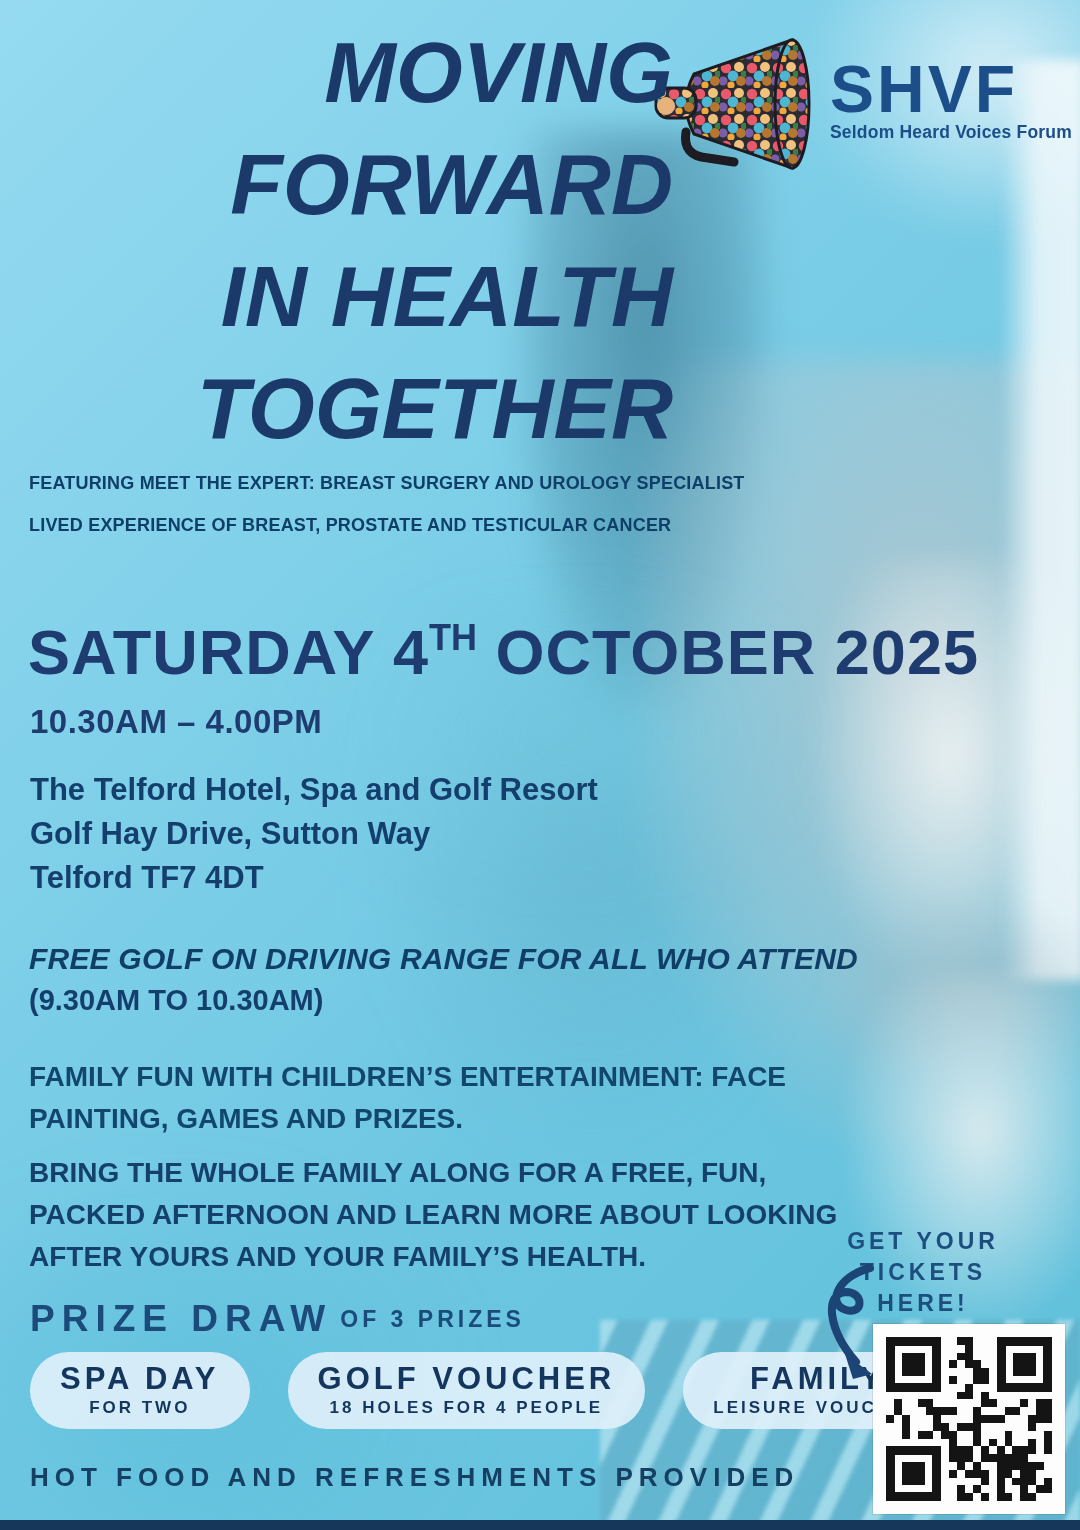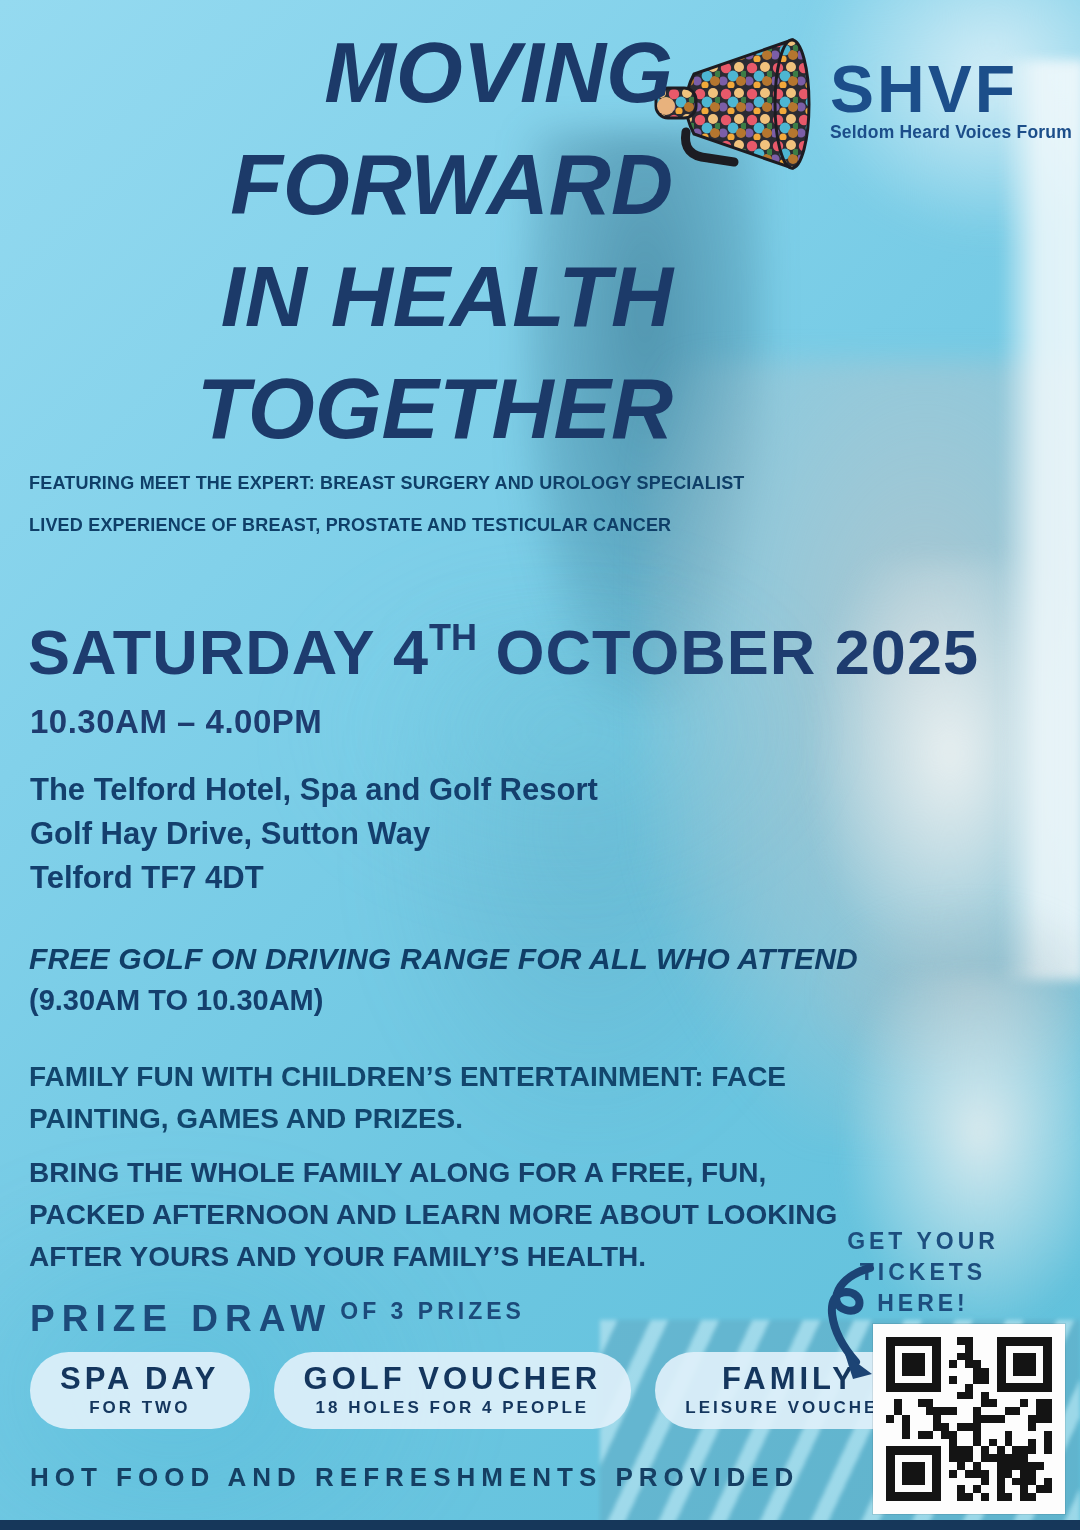--- a/index.html
+++ b/index.html
@@ -87,25 +87,25 @@
   .golf-note { position: absolute; left: 29px; top: 984px; font-size: 29px; font-weight: bold;
     color: #143f6d; }
 
   
   .family-fun { position: absolute; left: 29px; top: 1056px; width: 835px;
     font-size: 28px; font-weight: bold; color: #12466d; line-height: 42px; }
   .bring-family { position: absolute; left: 29px; top: 1152px; width: 810px;
     font-size: 28px; font-weight: bold; color: #15406b; line-height: 42px; }
 
   
-  .prize-row { position: absolute; left: 30px; top: 1298px; display: flex; align-items: flex-start; }
+  .prize-row { position: absolute; left: 30px; top: 1298px; display: flex; align-items: center; }
   .prize-heading { font-size: 37px; font-weight: bold; letter-spacing: 7px; color: #1c4a7a; }
   .prize-sub { font-size: 23px; font-weight: bold; letter-spacing: 4px; color: #1c4a7a; margin-left: 8px; }
 
-  .pills { position: absolute; left: 30px; top: 1352px; display: flex; gap: 24px; }
+  .pills { position: absolute; left: 30px; top: 1352px; display: flex; gap: 38px; }
   .pill { background: rgba(222,240,250,.92); border-radius: 44px; padding: 9px 30px 11px;
     text-align: center; color: #14365e; }
   .pill-title { font-size: 31px; font-weight: bold; letter-spacing: 4px; line-height: 36px; }
   .pill-sub { font-size: 17px; font-weight: bold; letter-spacing: 3px; margin-top: 1px; }
 
   
   .tickets-note { position: absolute; left: 828px; top: 1226px; width: 190px; text-align: center;
     font-size: 23px; font-weight: bold; letter-spacing: 4px; color: #1d4e7e; line-height: 31px; }
   .arrow-svg { position: absolute; left: 812px; top: 1262px; }
 

